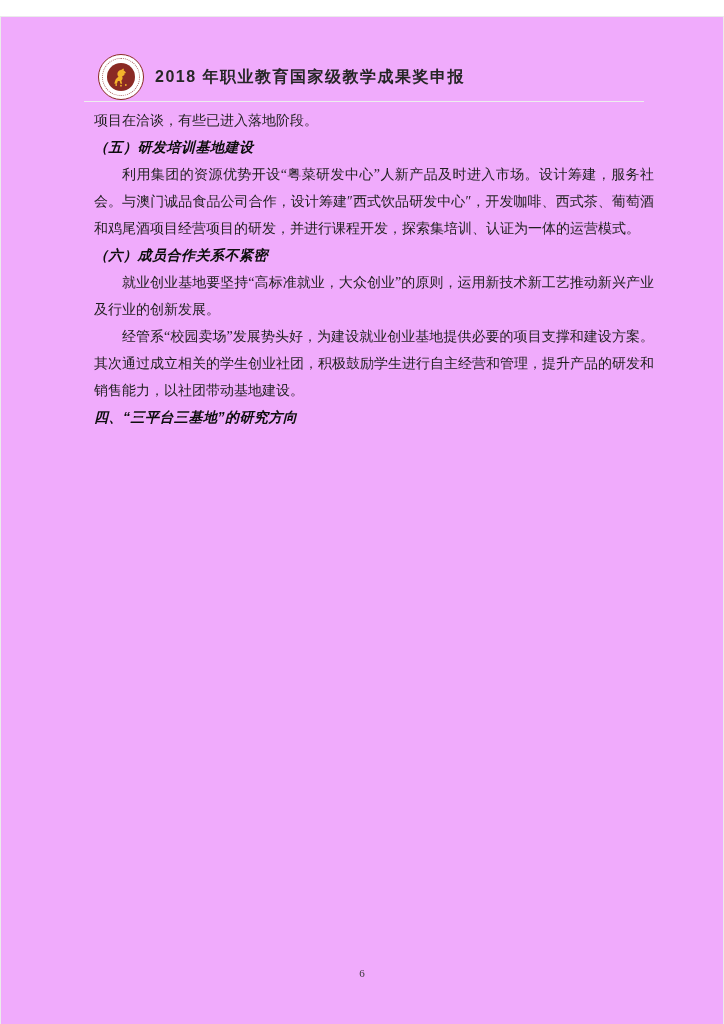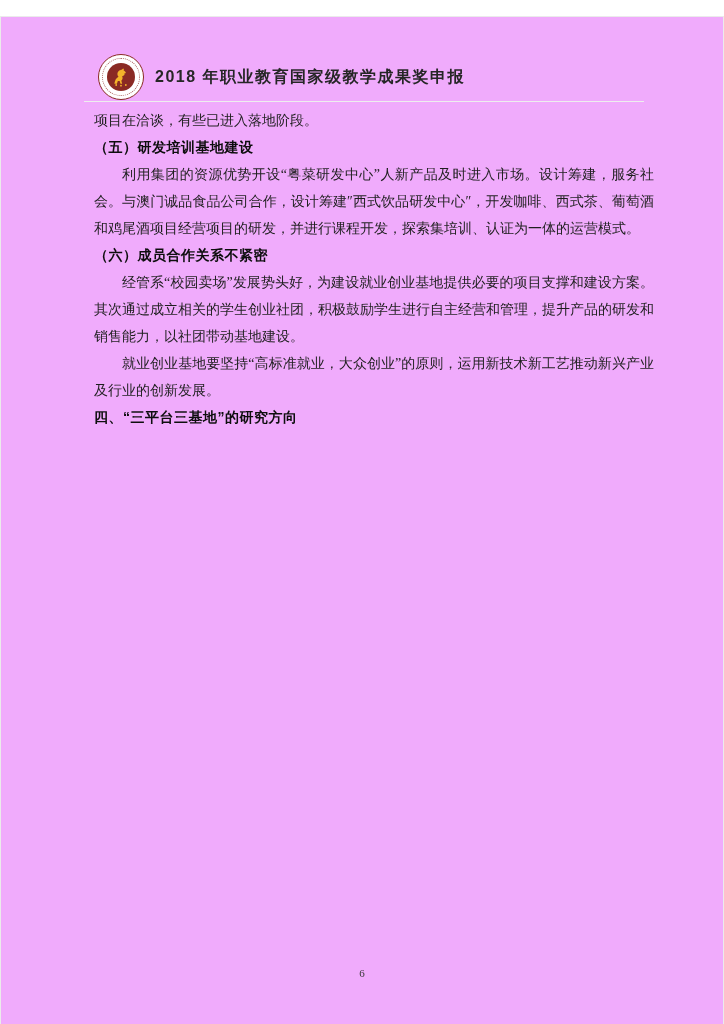--- a/index.html
+++ b/index.html
@@ -92,20 +92,21 @@
     text-align: justify;
   }
   .document-body p { margin: 0; }
   .paragraph { text-indent: 0; color: #1f1f1f; }
   .paragraph.indent { text-indent: 2em; }
   .heading {
     font-family: "Liberation Sans", "DejaVu Sans", sans-serif;
     font-weight: bold;
     color: #0e0e0e;
     letter-spacing: 0.5px;
+    font-style: italic;
   }
 
   
   .page-footer {
     position: absolute;
     top: 946px;
     left: 0;
     width: 100%;
     text-align: center;
   }
@@ -138,22 +139,22 @@
     <h1 class="page-title">2018 年职业教育国家级教学成果奖申报</h1>
   </header>
 
   <hr class="header-rule">
 
   <main class="document-body">
       <p class="paragraph">项目在洽谈，有些已进入落地阶段。</p>
       <p class="heading">（五）研发培训基地建设</p>
       <p class="paragraph indent">利用集团的资源优势开设“粤菜研发中心”人新产品及时进入市场。设计筹建，服务社会。与澳门诚品食品公司合作，设计筹建″西式饮品研发中心″，开发咖啡、西式茶、葡萄酒和鸡尾酒项目经营项目的研发，并进行课程开发，探索集培训、认证为一体的运营模式。</p>
       <p class="heading">（六）成员合作关系不紧密</p>
+      <p class="paragraph indent">就业创业基地要坚持“高标准就业，大众创业”的原则，运用新技术新工艺推动新兴产业及行业的创新发展。</p>
       <p class="paragraph indent">经管系“校园卖场”发展势头好，为建设就业创业基地提供必要的项目支撑和建设方案。其次通过成立相关的学生创业社团，积极鼓励学生进行自主经营和管理，提升产品的研发和销售能力，以社团带动基地建设。</p>
-      <p class="paragraph indent">就业创业基地要坚持“高标准就业，大众创业”的原则，运用新技术新工艺推动新兴产业及行业的创新发展。</p>
       <p class="heading">四、“三平台三基地”的研究方向</p>
     </main>
 
   <footer class="page-footer">
     <span class="page-number">6</span>
   </footer>
 
 </div>
 
 </body></html>

